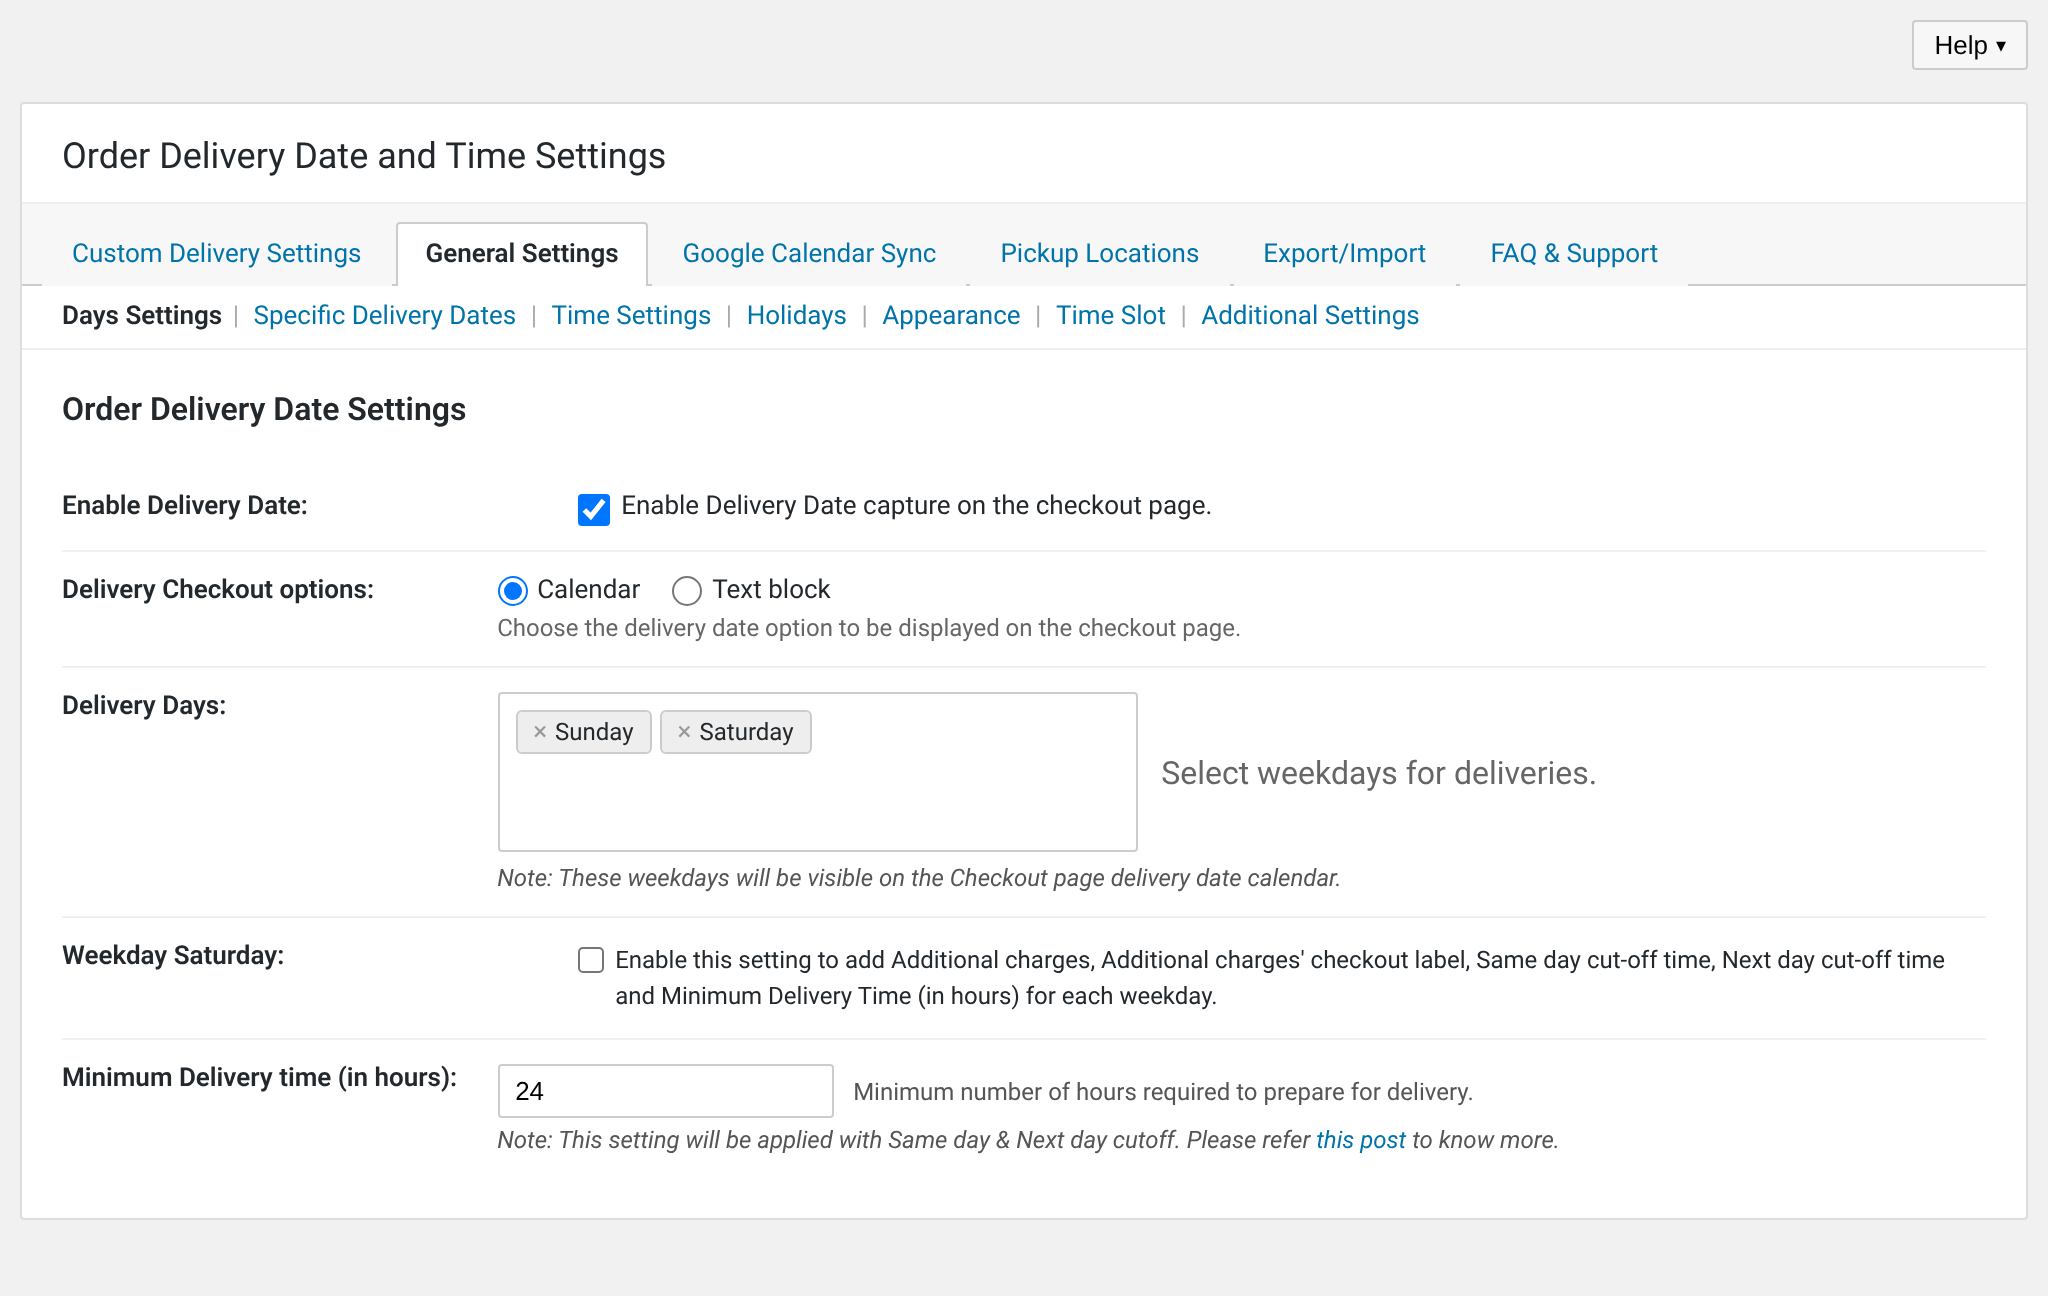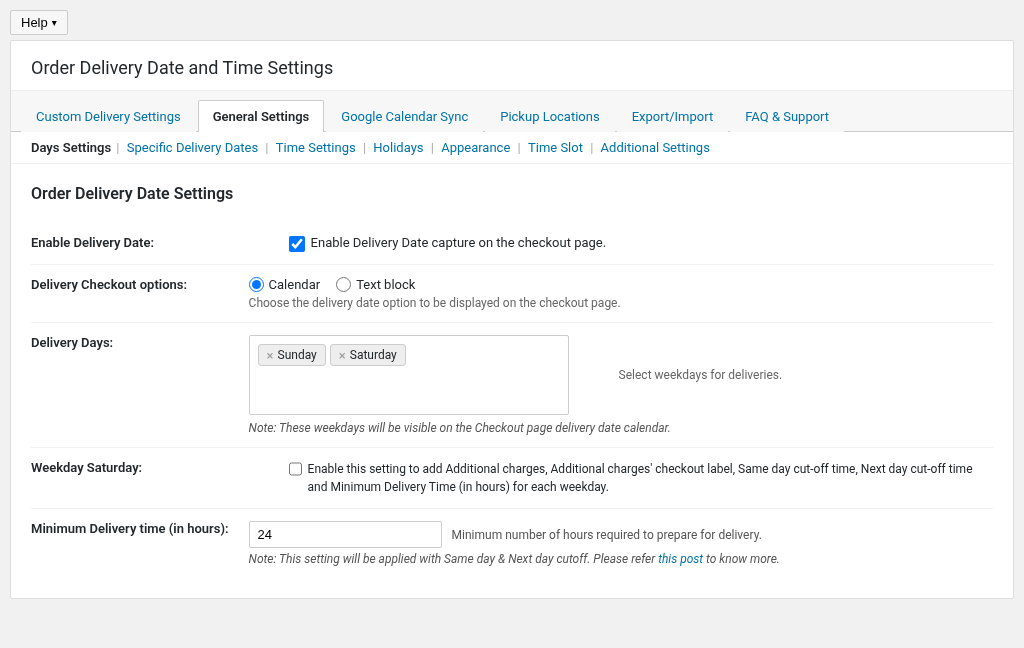--- a/index.html
+++ b/index.html
@@ -9,21 +9,22 @@
       background: #f1f1f1;
       color: #23282d;
     }
     .page-wrapper {
       background: #f1f1f1;
       min-height: 648px;
       padding: 10px;
     }
     .help-button-row {
       display: flex;
-      margin-bottom: 5px;
+      justify-content: flex-end;
+      margin-bottom: 16px;
     }
     .help-button {
       background: #f7f7f7;
       border: 1px solid #ccc;
       padding: 4px 10px;
       font-size: 13px;
       cursor: pointer;
       border-radius: 2px;
       display: flex;
       align-items: center;
@@ -188,24 +189,23 @@
       align-items: center;
       gap: 4px;
     }
     .day-tag .remove {
       color: #999;
       cursor: pointer;
       font-size: 13px;
       line-height: 1;
     }
     .days-help {
-      font-size: 12px;
+      font-size: 16px;
       color: #666;
       align-self: center;
-      margin-left: 38px;
     }
     .note-text {
       font-style: italic;
       font-size: 12px;
       color: #555;
       margin-top: 6px;
     }
     
     .weekday-desc {
       font-size: 12px;
@@ -216,21 +216,21 @@
     
     .min-delivery-wrapper {
       display: flex;
       align-items: flex-start;
       gap: 10px;
     }
     .min-delivery-input {
       border: 1px solid #ccc;
       padding: 5px 8px;
       font-size: 13px;
-      width: 193px;
+      width: 168px;
       border-radius: 2px;
     }
     .min-delivery-note {
       font-size: 12px;
       color: #555;
       align-self: center;
     }
     .min-delivery-below {
       font-style: italic;
       font-size: 12px;

